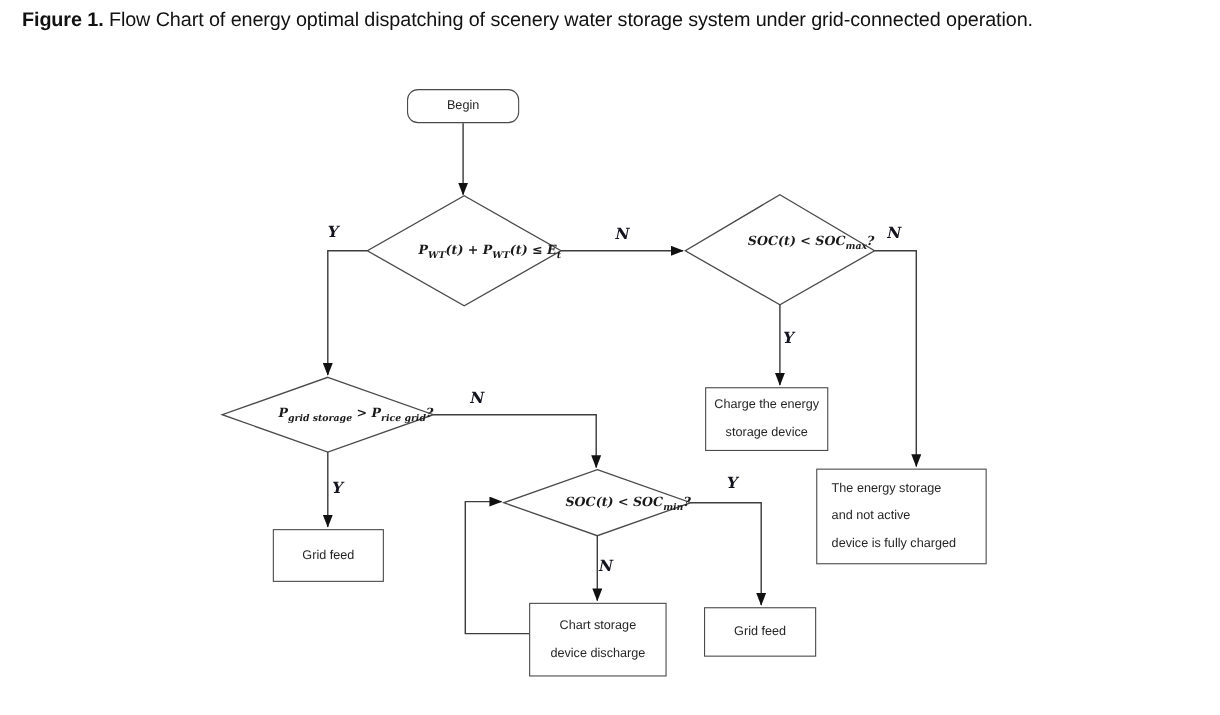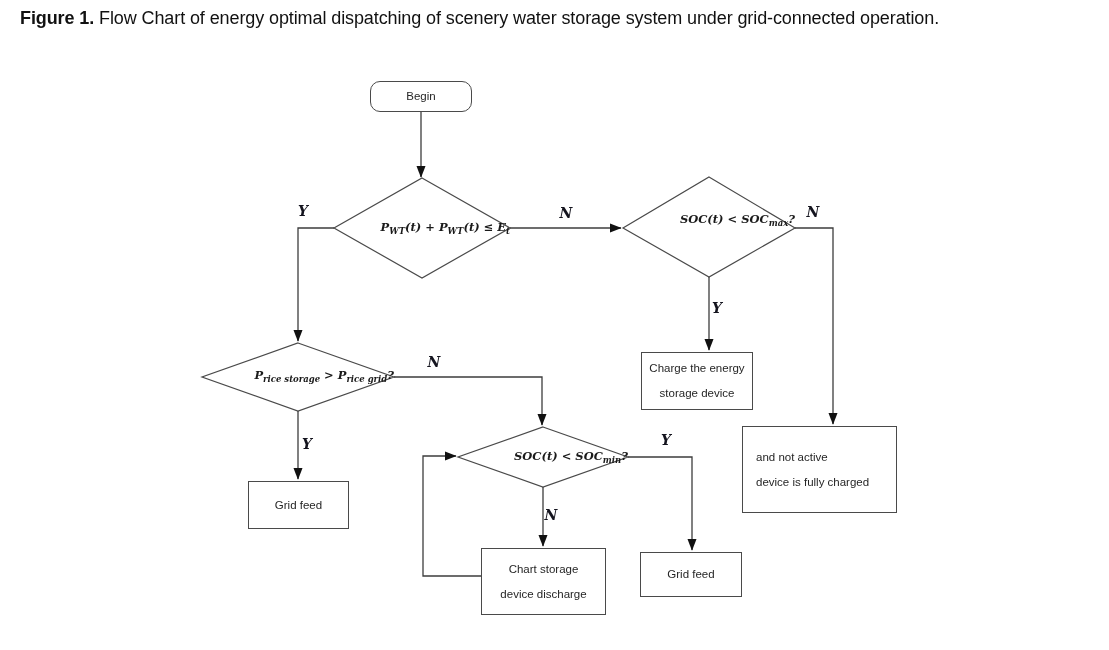--- a/index.html
+++ b/index.html
@@ -67,20 +67,21 @@
   <div class="box center" style="left:370px;top:81px;width:102px;height:31px;border-radius:10px;">
     <div class="bline">Begin</div>
   </div>
 
   <div class="box center" style="left:641px;top:352px;width:112px;height:58px;">
     <div class="bline">Charge the energy</div>
     <div class="bline">storage device</div>
   </div>
 
   <div class="box" style="left:742px;top:426px;width:155px;height:87px;padding-left:13px;">
+    <div class="bline">The energy storage</div>
     <div class="bline">and not active</div>
     <div class="bline">device is fully charged</div>
   </div>
 
   <div class="box center" style="left:248px;top:481px;width:101px;height:48px;">
     <div class="bline">Grid feed</div>
   </div>
 
   <div class="box center" style="left:481px;top:548px;width:125px;height:67px;">
     <div class="bline">Chart storage</div>
@@ -93,21 +94,21 @@
 
   <div class="dlabel" style="left:334px;top:220px;width:176px;">
     <span>P</span><sub>WT</sub><span>(t) + </span><span>P</span><sub>WT</sub><span>(t) ≤ </span><span>E</span><sub>t</sub>
   </div>
 
   <div class="dlabel" style="left:623px;top:212px;width:172px;">
     <span>SOC(t) &lt; SOC</span><sub>max</sub><span>?</span>
   </div>
 
   <div class="dlabel" style="left:202px;top:368px;width:192px;">
-    <span>P</span><sub>rice storage</sub><span> &gt; </span><span>P</span><sub>rice grid</sub><span>?</span>
+    <span>P</span><sub>grid storage</sub><span> &gt; </span><span>P</span><sub>rice grid</sub><span>?</span>
   </div>
 
   <div class="dlabel" style="left:458px;top:449px;width:170px;">
     <span>SOC(t) &lt; SOC</span><sub>min</sub><span>?</span>
   </div>
 
   <div class="yn" style="left:293px;top:203px;">Y</div>
   <div class="yn" style="left:556px;top:205px;">N</div>
   <div class="yn" style="left:803px;top:204px;">N</div>
   <div class="yn" style="left:707px;top:300px;">Y</div>

